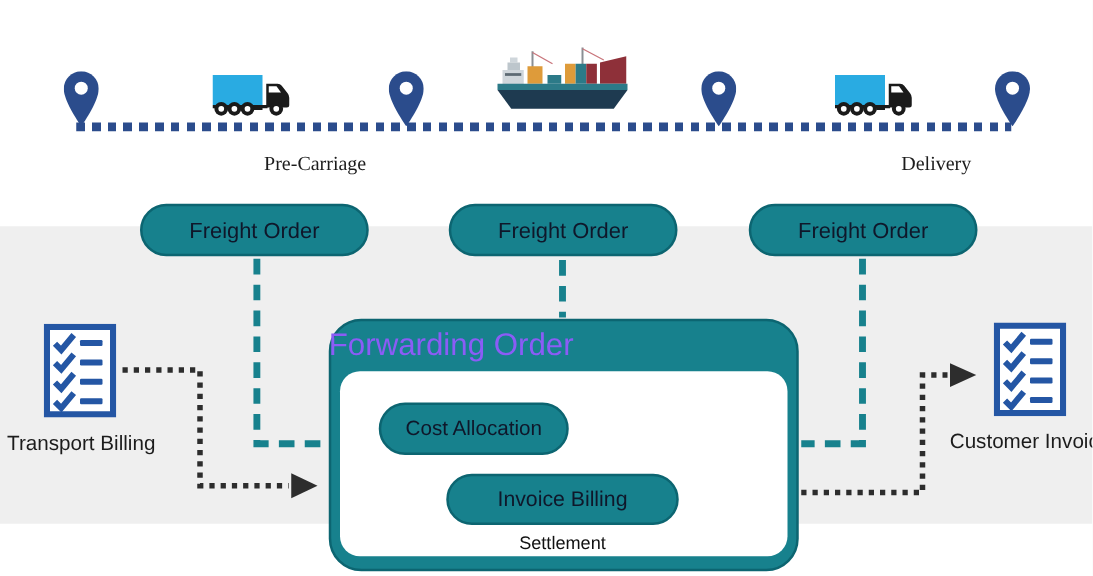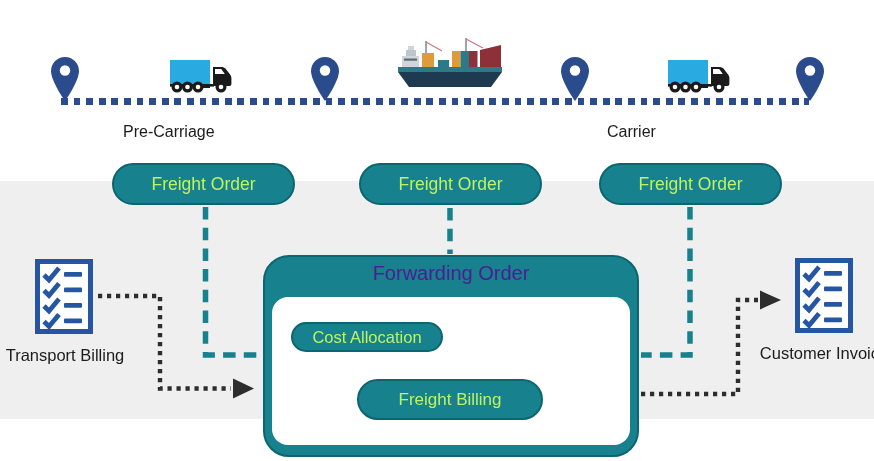--- a/index.html
+++ b/index.html
@@ -8,35 +8,35 @@
     font-family:"Liberation Sans", sans-serif; background:#ffffff;
   }
   .gray-band{position:absolute; left:0; top:181px; width:874px; height:238px; background:#efefef;}
   
   .route-dots{
     position:absolute; left:61px; top:98px; width:748px; height:7px;
     background:repeating-linear-gradient(90deg,#2b4c8c 0 6.8px,transparent 6.8px 12.6px);
   }
   .abs{position:absolute;}
   .stage-label{
-    position:absolute; width:170px; text-align:left; font-size:16px; color:#1c1c1c; top:123px;
+    position:absolute; width:170px; text-align:right; font-size:16px; color:#1c1c1c; top:123px;font-family:Liberation Serif, serif;
   }
   .pill{
     position:absolute; display:flex; align-items:center; justify-content:center;
     background:#17818d; border:2px solid #0c6571; border-radius:24px;
-    color:#bef264; box-sizing:border-box;
+    color:#0f172a; box-sizing:border-box;
   }
   .freight{width:183px; height:42px; top:163px; font-size:17.5px;}
   .fwd-box{
     position:absolute; left:263px; top:255px; width:376px; height:202px;
     background:#17818d; border:2px solid #0c6571; border-radius:26px; box-sizing:border-box;
   }
   .fwd-title{
-    position:absolute; left:263px; top:262px; width:376px; text-align:center;
-    color:#4c1d95; font-size:20px;
+    position:absolute; left:263px; top:262px; width:376px; text-align:left;
+    color:#8b5cf6; font-size:25px;
   }
   .fwd-inner{
     position:absolute; left:272px; top:297px; width:358px; height:148px;
     background:#ffffff; border-radius:16px;
   }
   .inner-pill{font-size:16.5px;}
   .settlement{
     position:absolute; left:370px; top:427px; width:160px; text-align:center;
     font-size:14.5px; color:#111111;
   }
@@ -124,21 +124,21 @@
     </g>
     <g fill="#ffffff">
       <circle cx="7" cy="30" r="2.3"></circle>
         <circle cx="17.5" cy="30" r="2.3"></circle>
       <circle cx="28" cy="30" r="2.3"></circle>
         <circle cx="51" cy="30" r="2.3"></circle>
     </g>
   </svg>
 
   <div class="stage-label" style="left:123px">Pre-Carriage</div>
-  <div class="stage-label" style="left:607px">Carrier</div>
+  <div class="stage-label" style="left:607px">Delivery</div>
 
   <div class="pill freight" style="left:112px">
       <span>Freight Order</span>
     </div>
   <div class="pill freight" style="left:359px">
       <span>Freight Order</span>
     </div>
   <div class="pill freight" style="left:599px">
       <span>Freight Order</span>
     </div>
@@ -154,26 +154,27 @@
       <polyline points="641,394 738,394 738,300 758,300"></polyline>
     </g>
     <polygon points="233,378.5 254,388.5 233,398.5" fill="#2d2d2d"></polygon>
     <polygon points="760,290.5 781,300 760,309.5" fill="#2d2d2d"></polygon>
   </svg>
 
   <div class="fwd-box"></div>
   <div class="fwd-title">Forwarding Order</div>
   <div class="fwd-inner"></div>
 
-  <div class="pill inner-pill" style="left:291px;top:322px;width:152px;height:30px">
+  <div class="pill inner-pill" style="left:303px;top:322px;width:152px;height:42px">
       <span>Cost Allocation</span>
     </div>
   <div class="pill" style="left:357px;top:379px;width:186px;height:41px;font-size:17px">
-      <span>Freight Billing</span>
-    </div>
+      <span>Invoice Billing</span>
+    </div>
+  <div class="settlement">Settlement</div>
 
   <svg class="abs" style="left:35px;top:259px" width="58" height="75" viewBox="0 0 58 75">
     <rect x="2.5" y="2.5" width="53" height="70" fill="#ffffff" stroke="#2456a4" stroke-width="5"></rect>
     <g stroke="#2456a4" stroke-width="4.8" fill="none">
       <path d="M9,16 l5,5 l10,-12"></path>
         <path d="M9,31.5 l5,5 l10,-12"></path>
       <path d="M9,47 l5,5 l10,-12"></path>
         <path d="M9,62.5 l5,5 l10,-12"></path>
     </g>
     <g fill="#2456a4">

